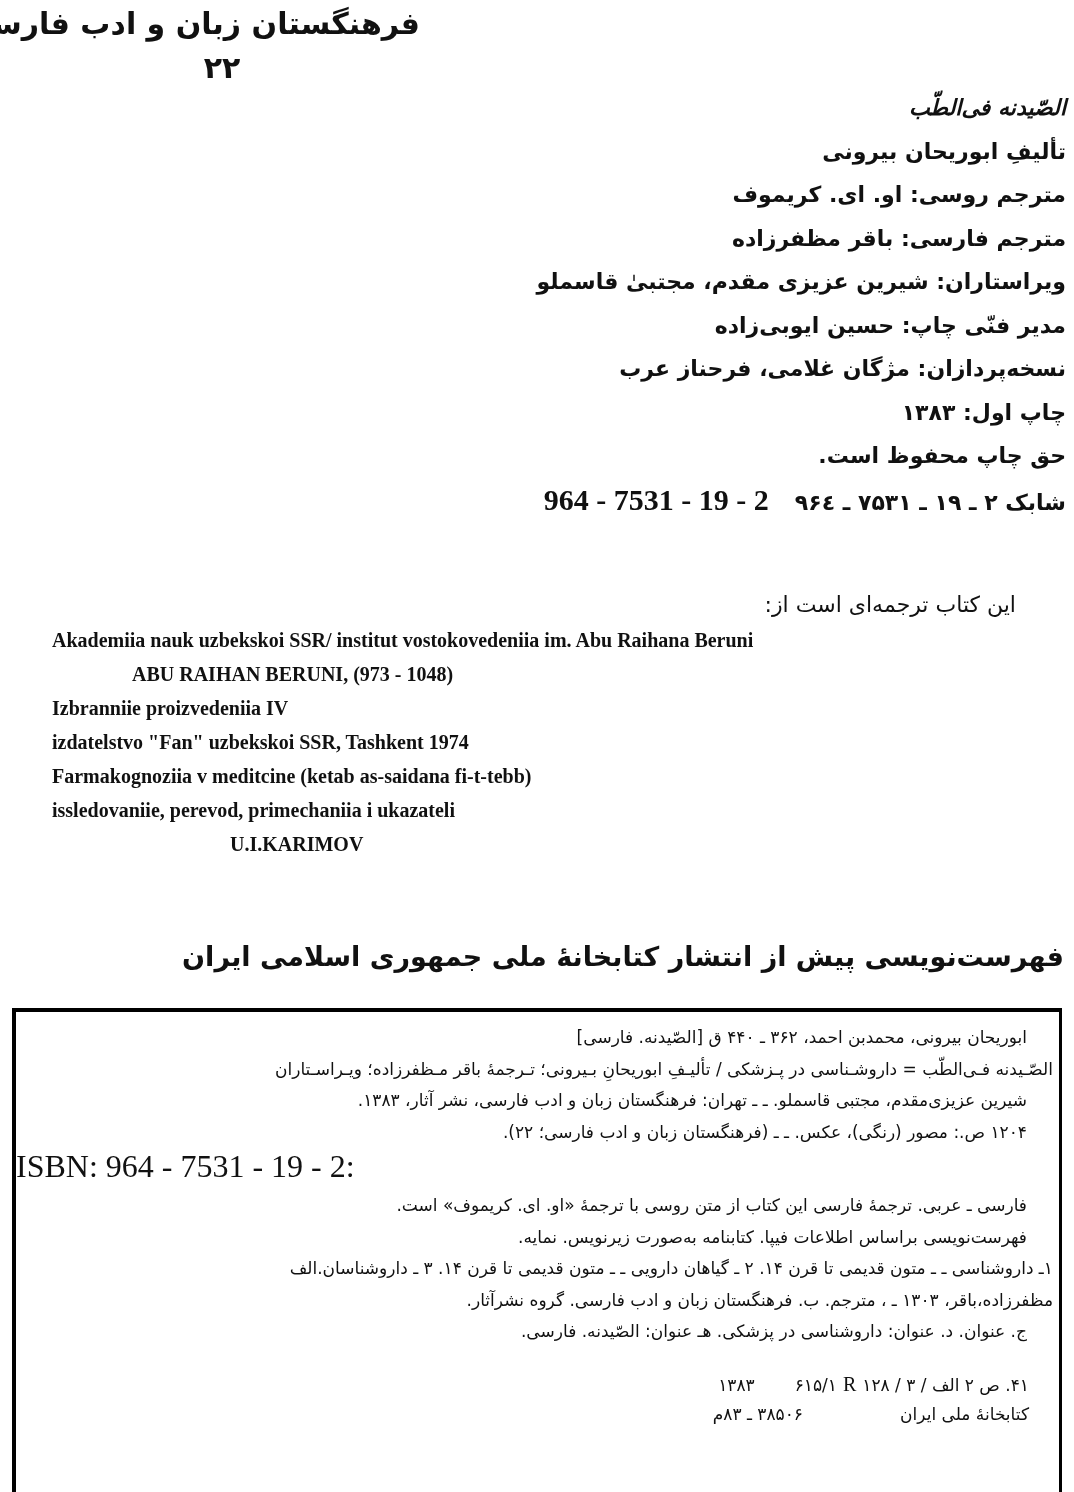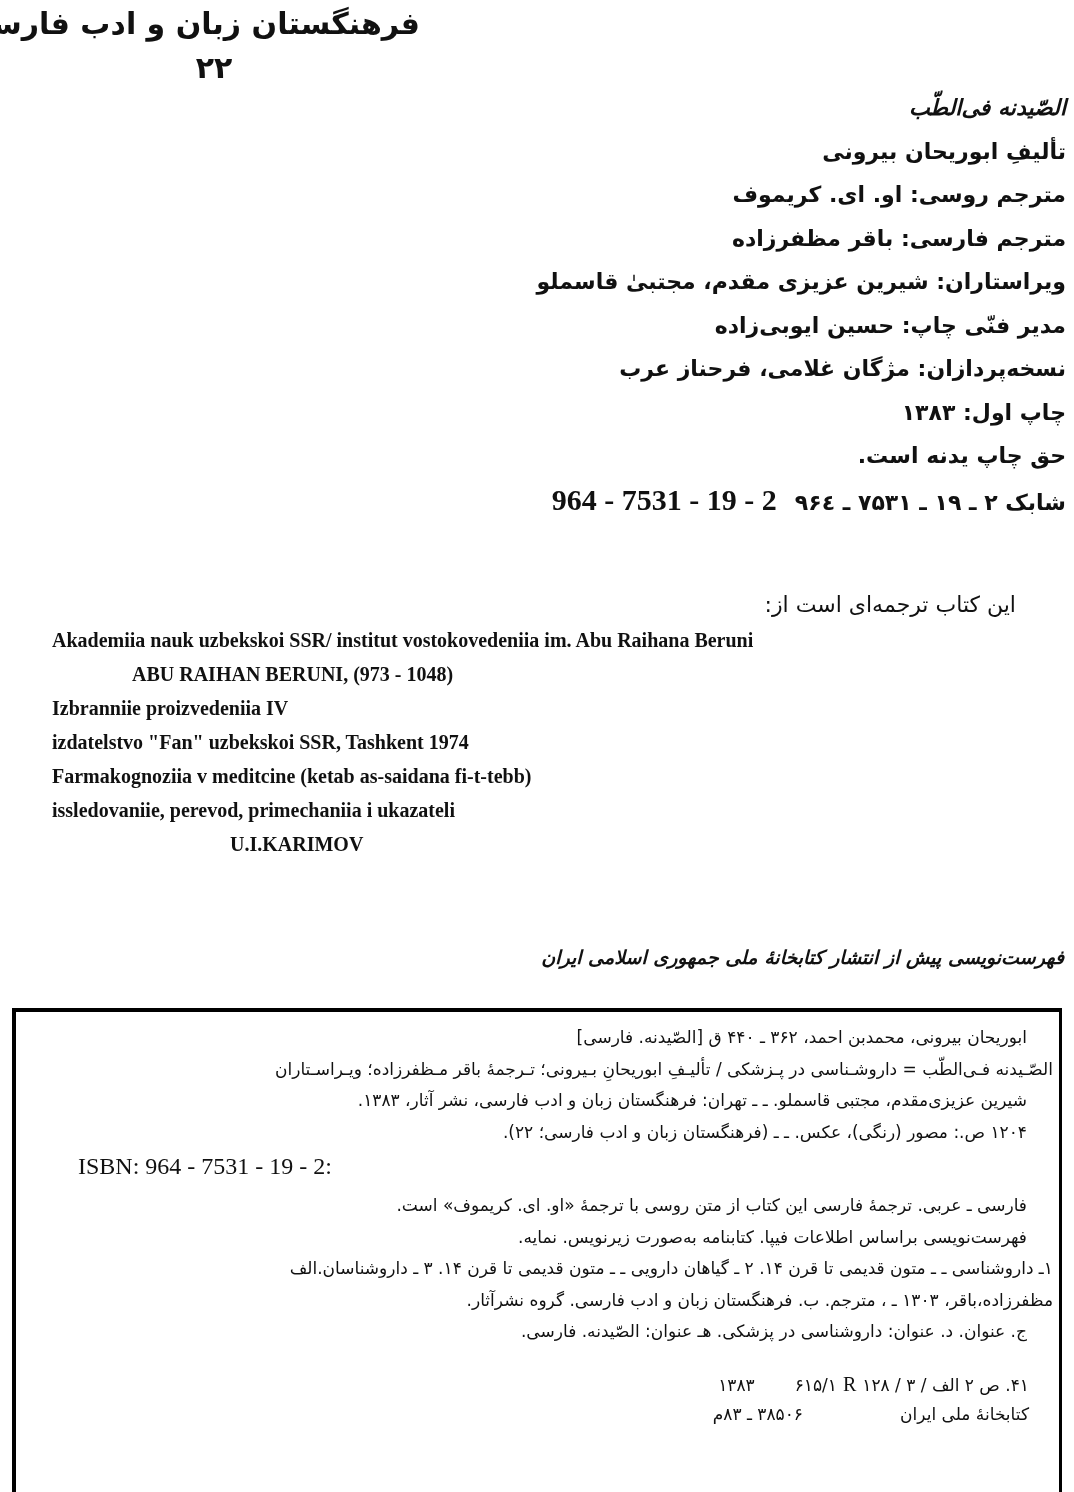--- a/index.html
+++ b/index.html
@@ -8,69 +8,69 @@
       color: #111111;
       font-family: "DejaVu Sans", sans-serif;
     }
     .abs { position: absolute; white-space: nowrap; }
     .rtl { direction: rtl; unicode-bidi: embed; }
     .series-title {
       left: 0; top: 4px; width: 420px; text-align: center;
       font-size: 30px; font-weight: bold; line-height: 40px;
     }
     .series-num {
-      left: 4px; top: 48px; width: 420px; text-align: center;
+      left: 12px; top: 48px; width: 420px; text-align: center;
       font-size: 30px; font-weight: bold; line-height: 40px;
     }
     .credits {
       right: 8px; top: 86px; text-align: right;
     }
     .credit-line {
       font-size: 22px; font-weight: bold; line-height: 43.5px; height: 43.5px;
       direction: rtl; unicode-bidi: embed;
     }
     .credit-line.italic { font-style: italic; }
     .isbn-line {
       font-size: 22px; font-weight: bold; line-height: 43.5px;
-      display: flex; gap: 18px; justify-content: flex-end; align-items: baseline;
+      display: flex; gap: 26px; justify-content: flex-end; align-items: baseline;
     }
     .isbn-latin {
       font-family: "Liberation Serif", serif; font-size: 30px; font-weight: bold; direction: ltr;
     }
     .isbn-fa { direction: rtl; unicode-bidi: embed; }
     .translation-of {
       right: 58px; top: 585px; font-size: 22px; line-height: 40px;
     }
     .source-block {
       left: 52px; top: 623px;
       font-family: "Liberation Serif", serif; font-weight: bold; font-size: 20px;
     }
     .source-line { height: 34px; line-height: 34px; }
     .source-line.indent1 { padding-left: 80px; }
     .source-line.indent2 { padding-left: 178px; }
     .cip-heading {
-      right: 10px; top: 937px; font-size: 19px; font-weight: bold; line-height: 40px; font-style: italic;
+      right: 10px; top: 937px; font-size: 27px; font-weight: bold; line-height: 40px;
     }
     .cip-box {
       left: 12px; top: 1008px; width: 1050px; height: 542px;
       border-top: 4px solid #000;
       border-left: 4px solid #000;
       border-right: 3px solid #000;
       border-bottom: 2px solid #222;
       box-sizing: border-box;
     }
     .cip-lines {
       position: absolute; right: 6px; top: 10px; left: 0;
       font-size: 17px; line-height: 31.5px;
     }
     .cip-line { height: 31.5px; direction: rtl; text-align: right; overflow: hidden; white-space: nowrap; }
     .cip-line.pad { padding-right: 26px; }
     .cip-line.isbn {
-      direction: ltr; text-align: left; padding-left: 38px;
-      font-family: "Liberation Serif", serif; font-size: 24px; height: 36px; line-height: 36px; margin-left: 24px;
+      direction: ltr; text-align: left; 
+      font-family: "Liberation Serif", serif; font-size: 32px; height: 36px; line-height: 36px;
     }
     .cip-line.gap { margin-top: 6px; }
     .cip-classify {
       position: absolute; top: 357px; right: 30px; left: 0;
       font-size: 17px; line-height: 30px; direction: rtl;
     }
     .cip-row { display: flex; direction: rtl; gap: 0; height: 30px; align-items: baseline; }
     .cip-row .r-class { font-family: "Liberation Serif", serif; font-size: 20px; margin: 0 6px; }
     .cip-row .col-a { min-width: 220px; }
     .cip-row .col-b { padding-right: 6px; }
@@ -83,21 +83,21 @@
 
 <div class="abs credits">
   <div class="credit-line italic">الصّیدنه فی‌الطّب</div>
   <div class="credit-line">تألیفِ ابوریحان بیرونی</div>
   <div class="credit-line">مترجم روسی: او. ای. کریموف</div>
   <div class="credit-line">مترجم فارسی: باقر مظفرزاده</div>
   <div class="credit-line">ویراستاران: شیرین عزیزی مقدم، مجتبیٰ قاسملو</div>
   <div class="credit-line">مدیر فنّی چاپ: حسین ایوبی‌زاده</div>
   <div class="credit-line">نسخه‌پردازان: مژگان غلامی، فرحناز عرب</div>
   <div class="credit-line">چاپ اول: ۱۳۸۳</div>
-  <div class="credit-line">حق چاپ یدنه است.</div>
+  <div class="credit-line">حق چاپ محفوظ است.</div>
   <div class="isbn-line">
     <span class="isbn-latin">964 - 7531 - 19 - 2</span>
     <span class="isbn-fa">شابک ۲ ـ ۱۹ ـ ۷۵۳۱ ـ ۹۶٤</span>
   </div>
 </div>
 
 <div class="abs rtl translation-of">این کتاب ترجمه‌ای است از:</div>
 
 <div class="abs source-block">
   <div class="source-line">Akademiia nauk uzbekskoi SSR/ institut vostokovedeniia im. Abu Raihana Beruni</div>

